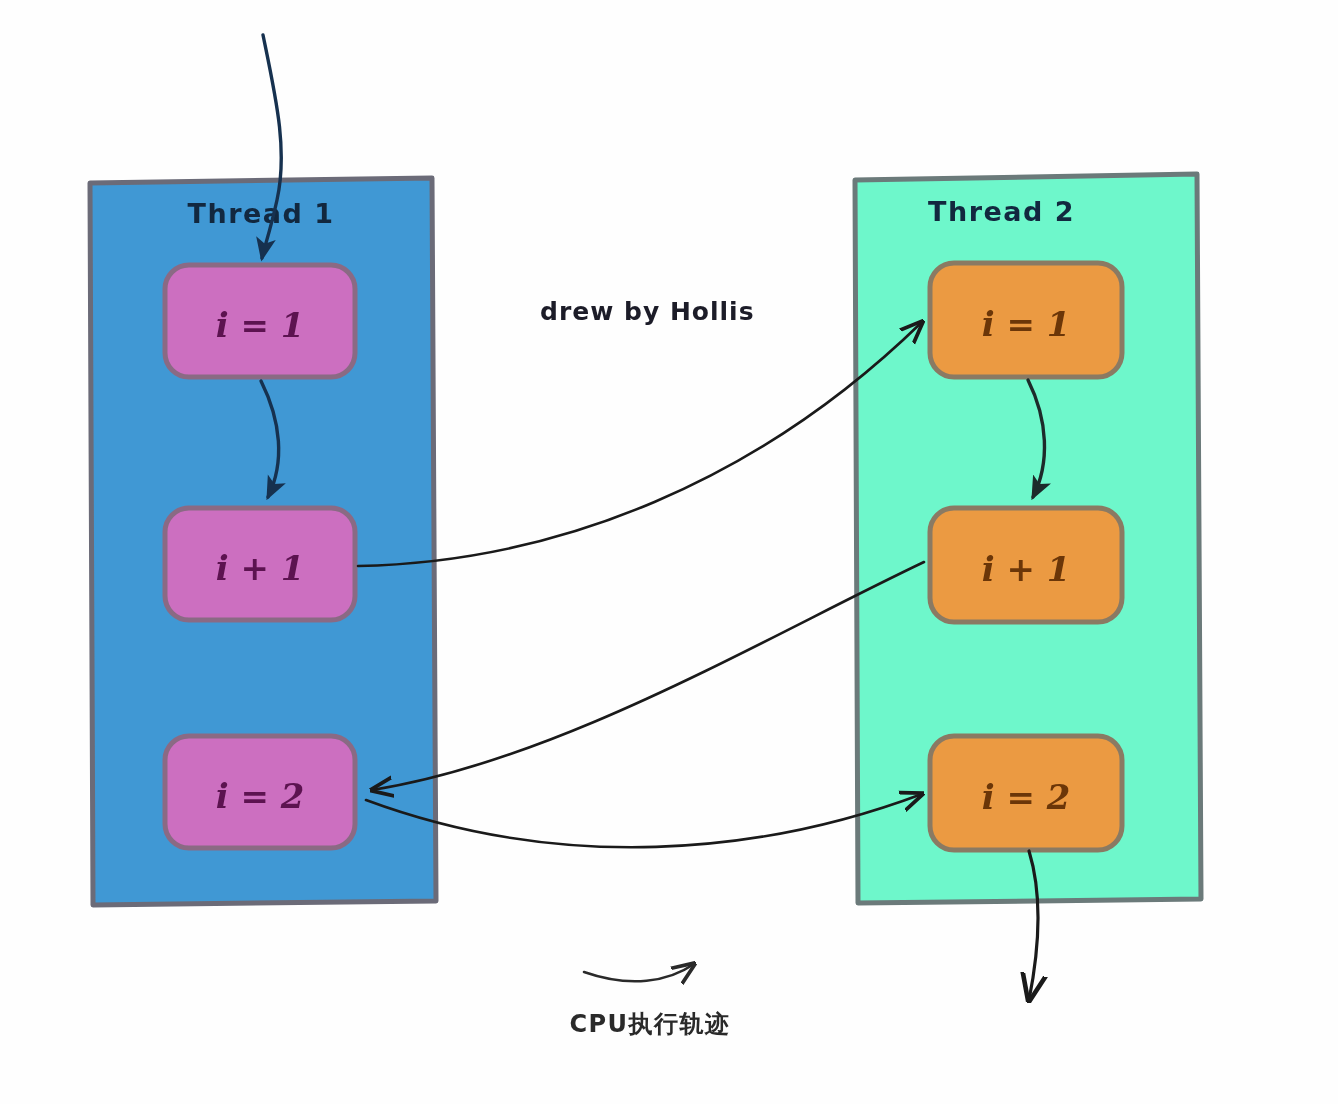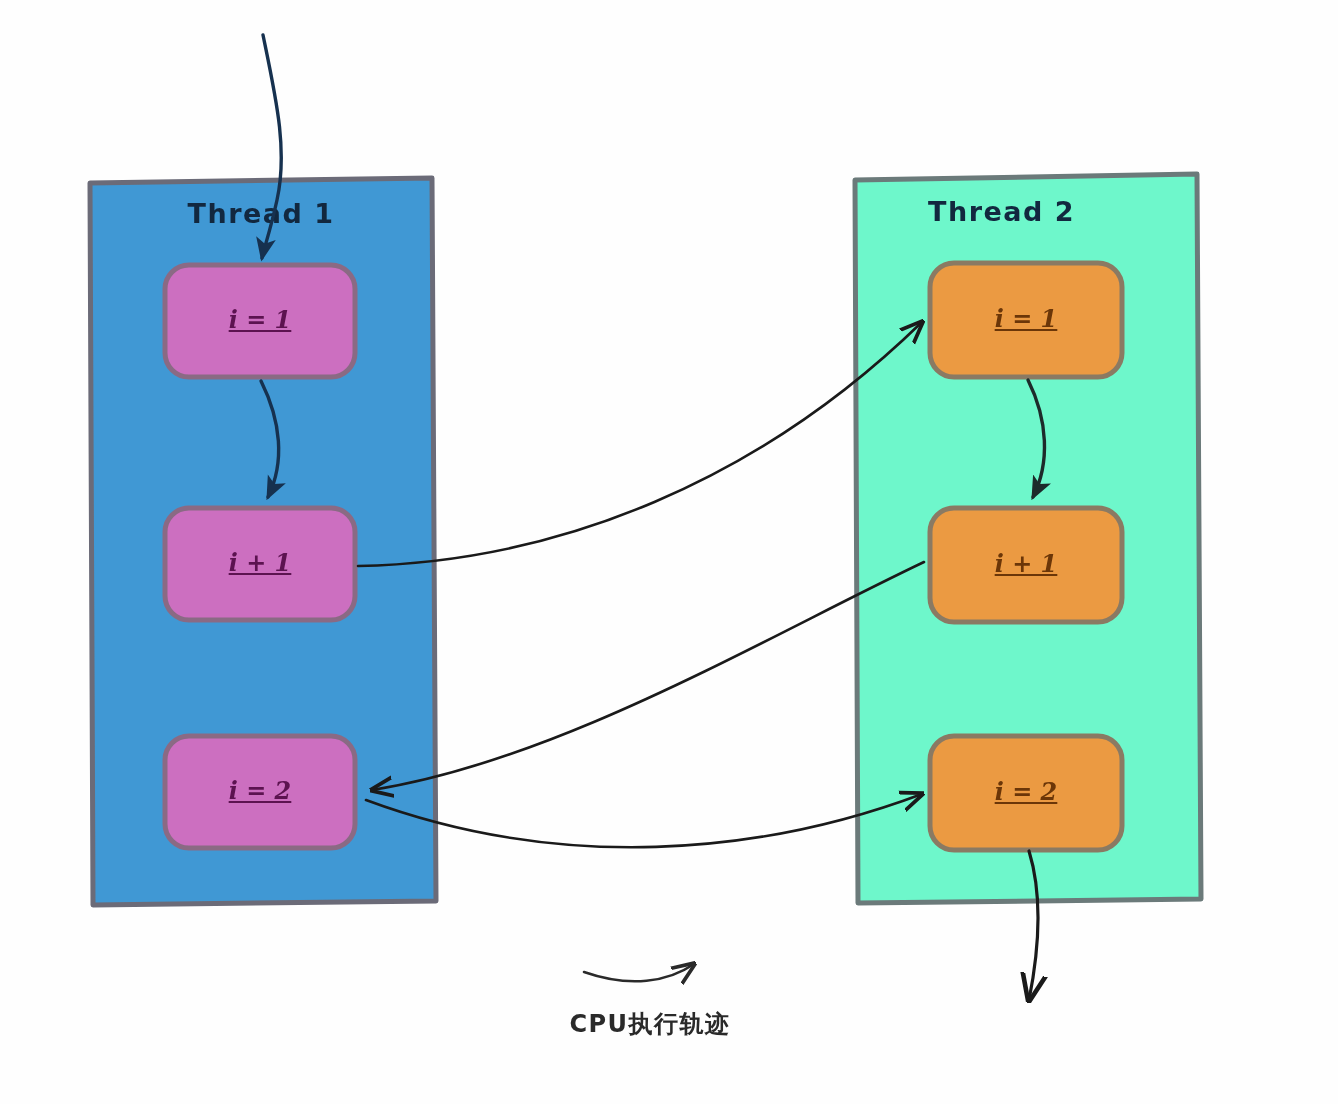--- a/index.html
+++ b/index.html
@@ -32,26 +32,25 @@
     color: #12283f;
     letter-spacing: 1.5px;
     white-space: nowrap;
     text-align: center;
     z-index: 4;
   }
   .node-label {
     position: absolute;
     font-family: "DejaVu Serif", serif;
     font-style: italic;
-    font-size: 24px;
+    font-size: 34px;
     font-weight: 700;
     white-space: nowrap;
     text-align: center;
     z-index: 4;
-    text-decoration: underline;
   }
   .node-label.t1 { color: #5c1350; }
   .node-label.t2 { color: #6b3608; }
 
   .annotation {
     position: absolute;
     font-family: "DejaVu Sans", sans-serif;
     font-size: 25px;
     font-weight: 600;
     color: #1c1c28;
@@ -129,16 +128,17 @@
   <div class="panel-label" style="left:857px; top:196px; width:289px;">Thread 2</div>
 
   <div class="node-label t1" style="left:165px; top:305px; width:190px;">i = 1</div>
   <div class="node-label t1" style="left:165px; top:548px; width:190px;">i + 1</div>
   <div class="node-label t1" style="left:165px; top:776px; width:190px;">i = 2</div>
 
   <div class="node-label t2" style="left:930px; top:304px; width:192px;">i = 1</div>
   <div class="node-label t2" style="left:930px; top:549px; width:192px;">i + 1</div>
   <div class="node-label t2" style="left:930px; top:777px; width:192px;">i = 2</div>
 
+  <div class="annotation" style="left:540px; top:297px;">drew by Hollis</div>
 
   <div class="caption" style="left:520px; top:1008px; width:260px;">CPU执行轨迹</div>
 
 </div>
 
 </body></html>

